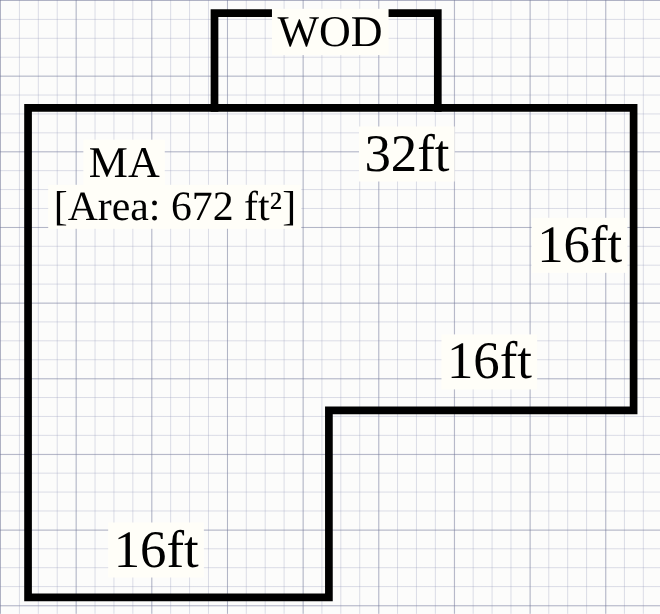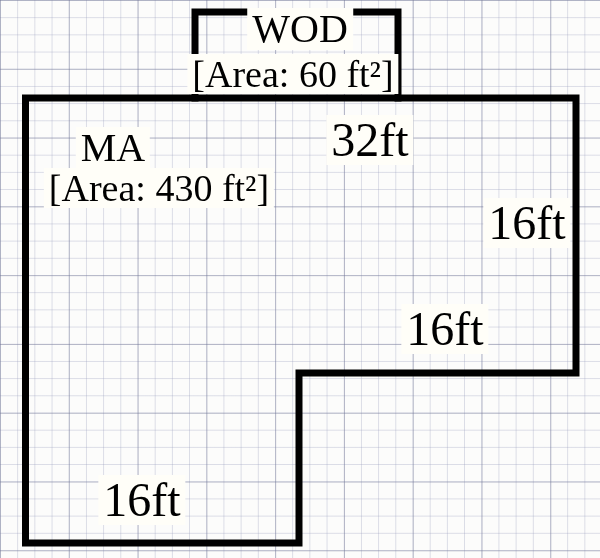--- a/index.html
+++ b/index.html
@@ -58,25 +58,24 @@
 
   <svg class="walls" viewBox="0 0 600 558" aria-hidden="true">
 
     <path d="M 25.5,98 L 576,98 L 576,373 L 299,373 L 299,543 L 25.5,543 Z" fill="none" stroke="#000000" stroke-width="7" stroke-linejoin="miter" stroke-linecap="square"></path>
 
     <path d="M 195,98 L 195,12 L 398,12 L 398,98" fill="none" stroke="#000000" stroke-width="7" stroke-linejoin="miter" stroke-linecap="square"></path>
   </svg>
 
   <div class="lbl room-name pos-wod-name">WOD</div>
 
-  <div class="lbl room-area pos-wod-area">[Area: 60 ft²]</div>
 
   <div class="lbl room-name pos-ma-name">MA</div>
 
-  <div class="lbl room-area pos-ma-area">[Area: 430 ft²]</div>
+  <div class="lbl room-area pos-ma-area">[Area: 672 ft²]</div>
 
   <div class="lbl dim pos-dim-top">32ft</div>
 
   <div class="lbl dim pos-dim-right">16ft</div>
 
   <div class="lbl dim pos-dim-steph">16ft</div>
 
 
 
   <div class="lbl dim pos-dim-bottom">16ft</div>

